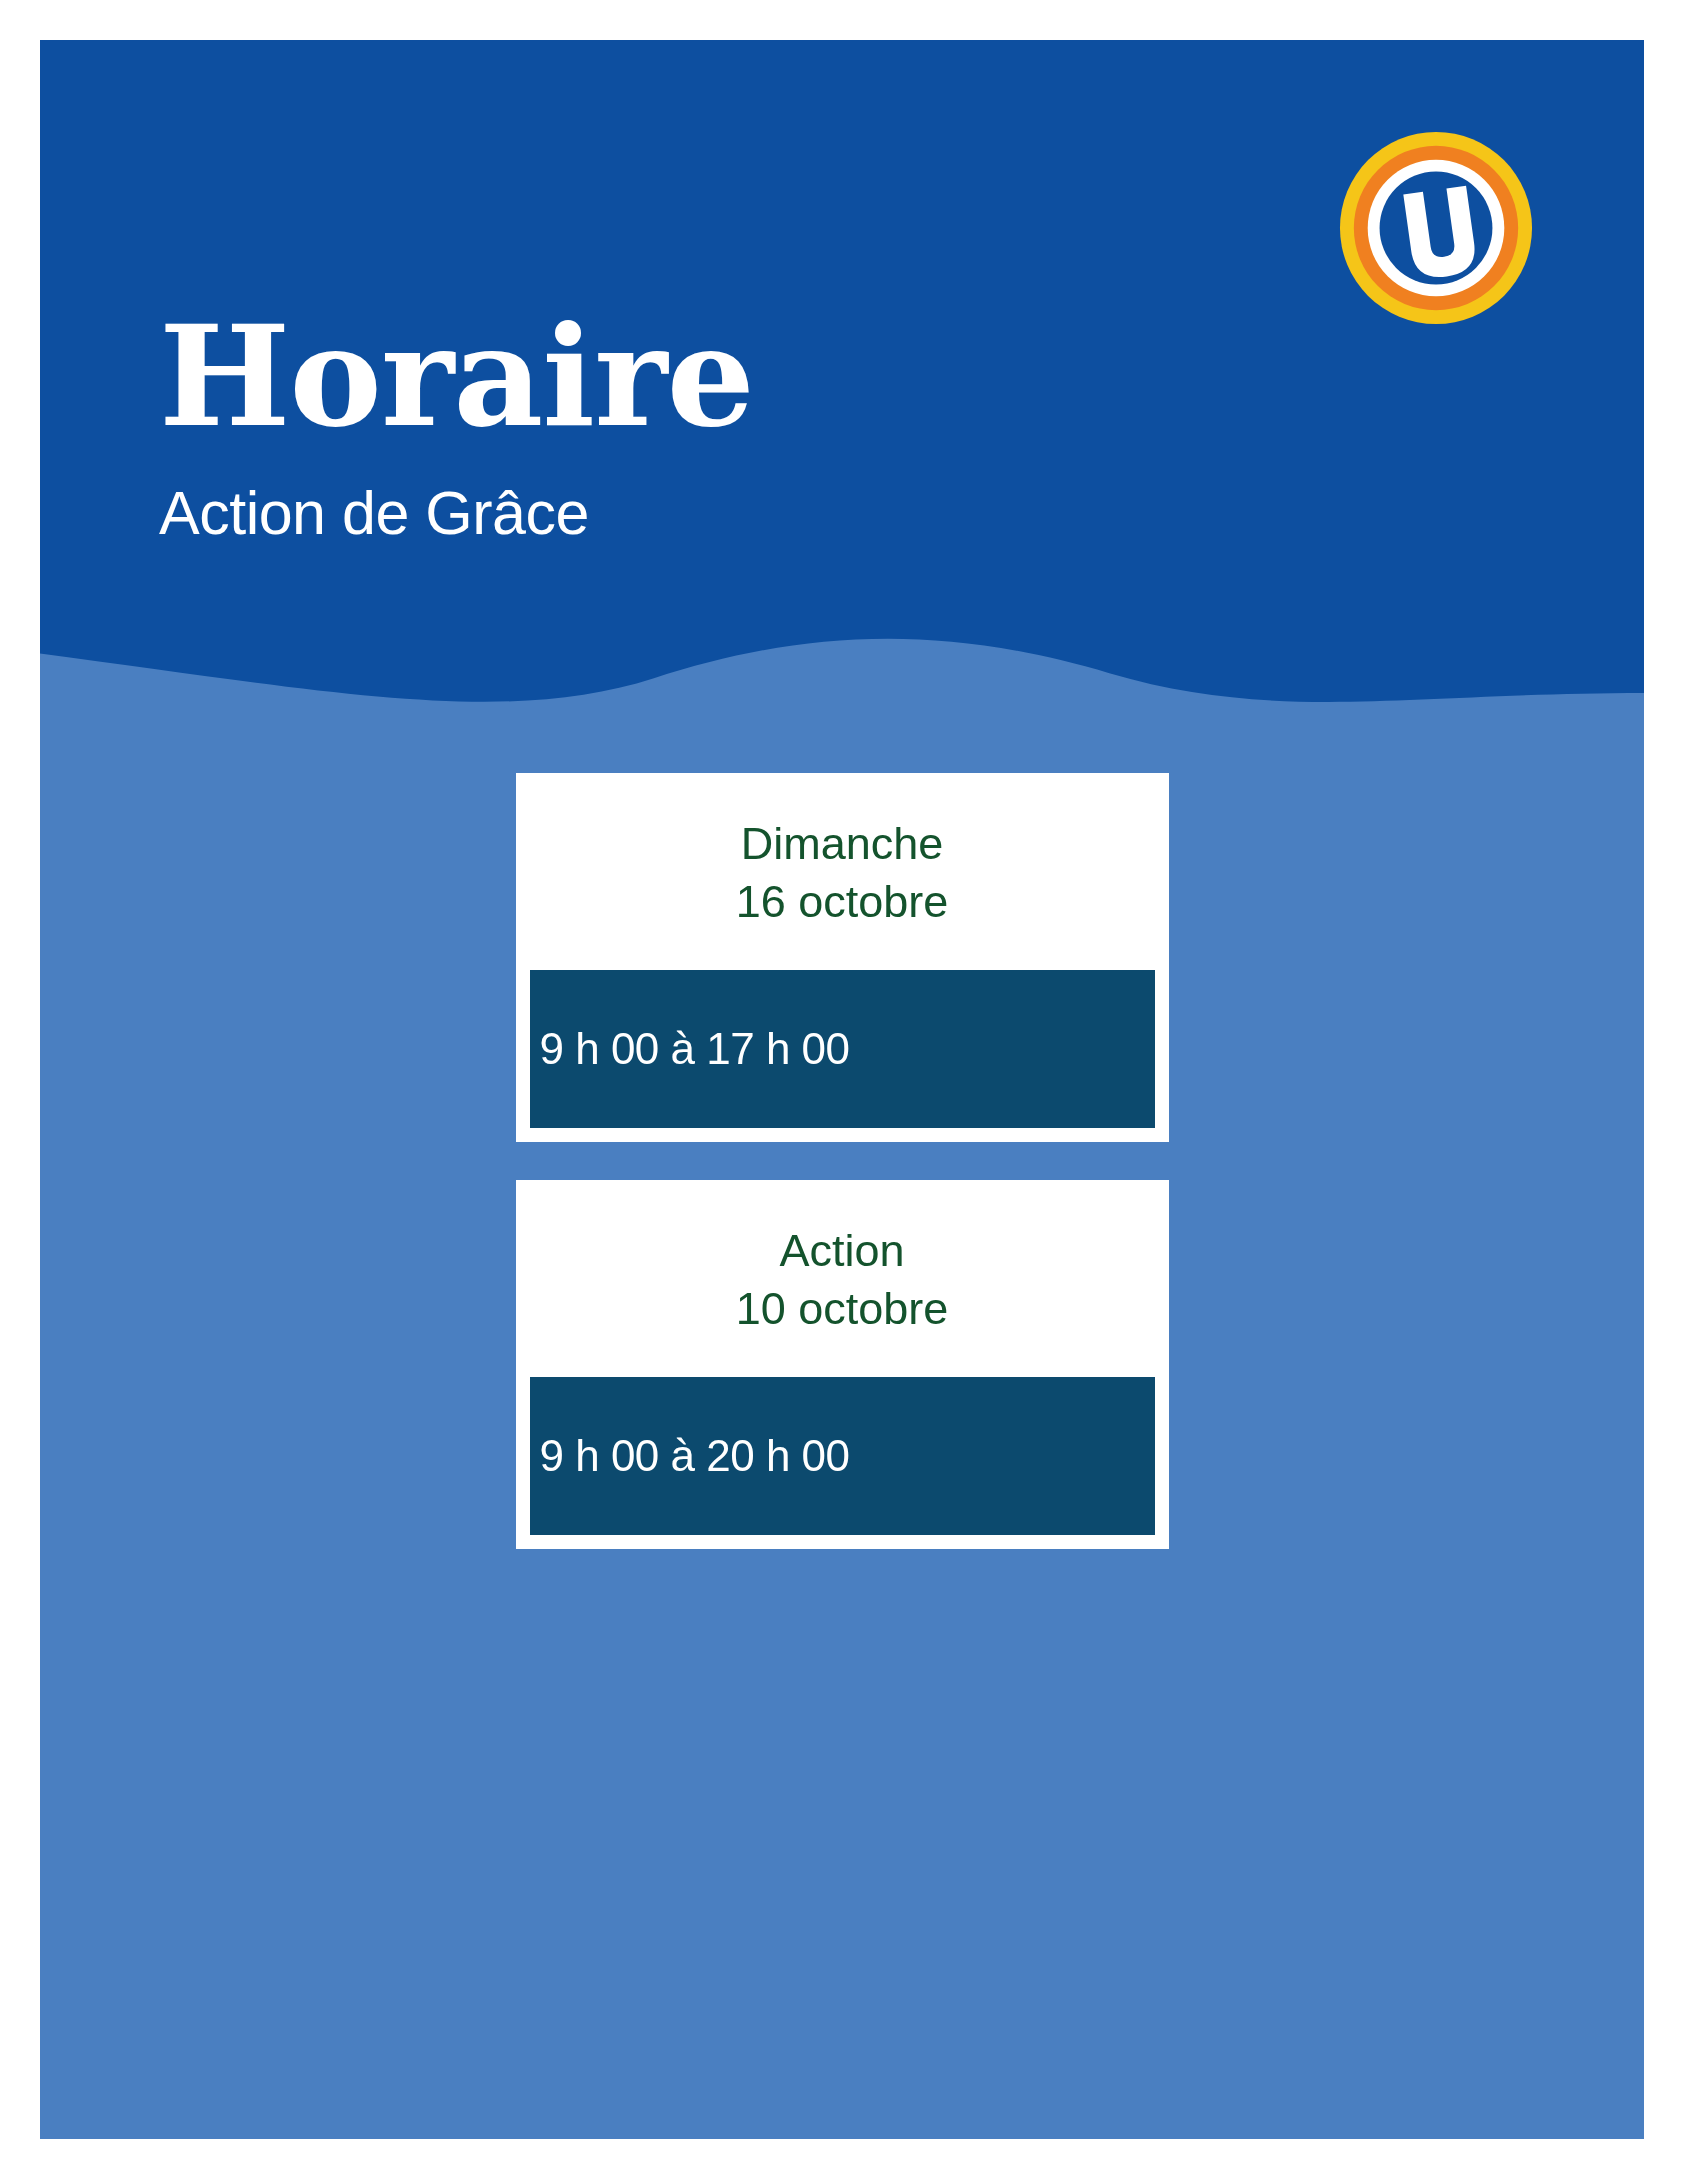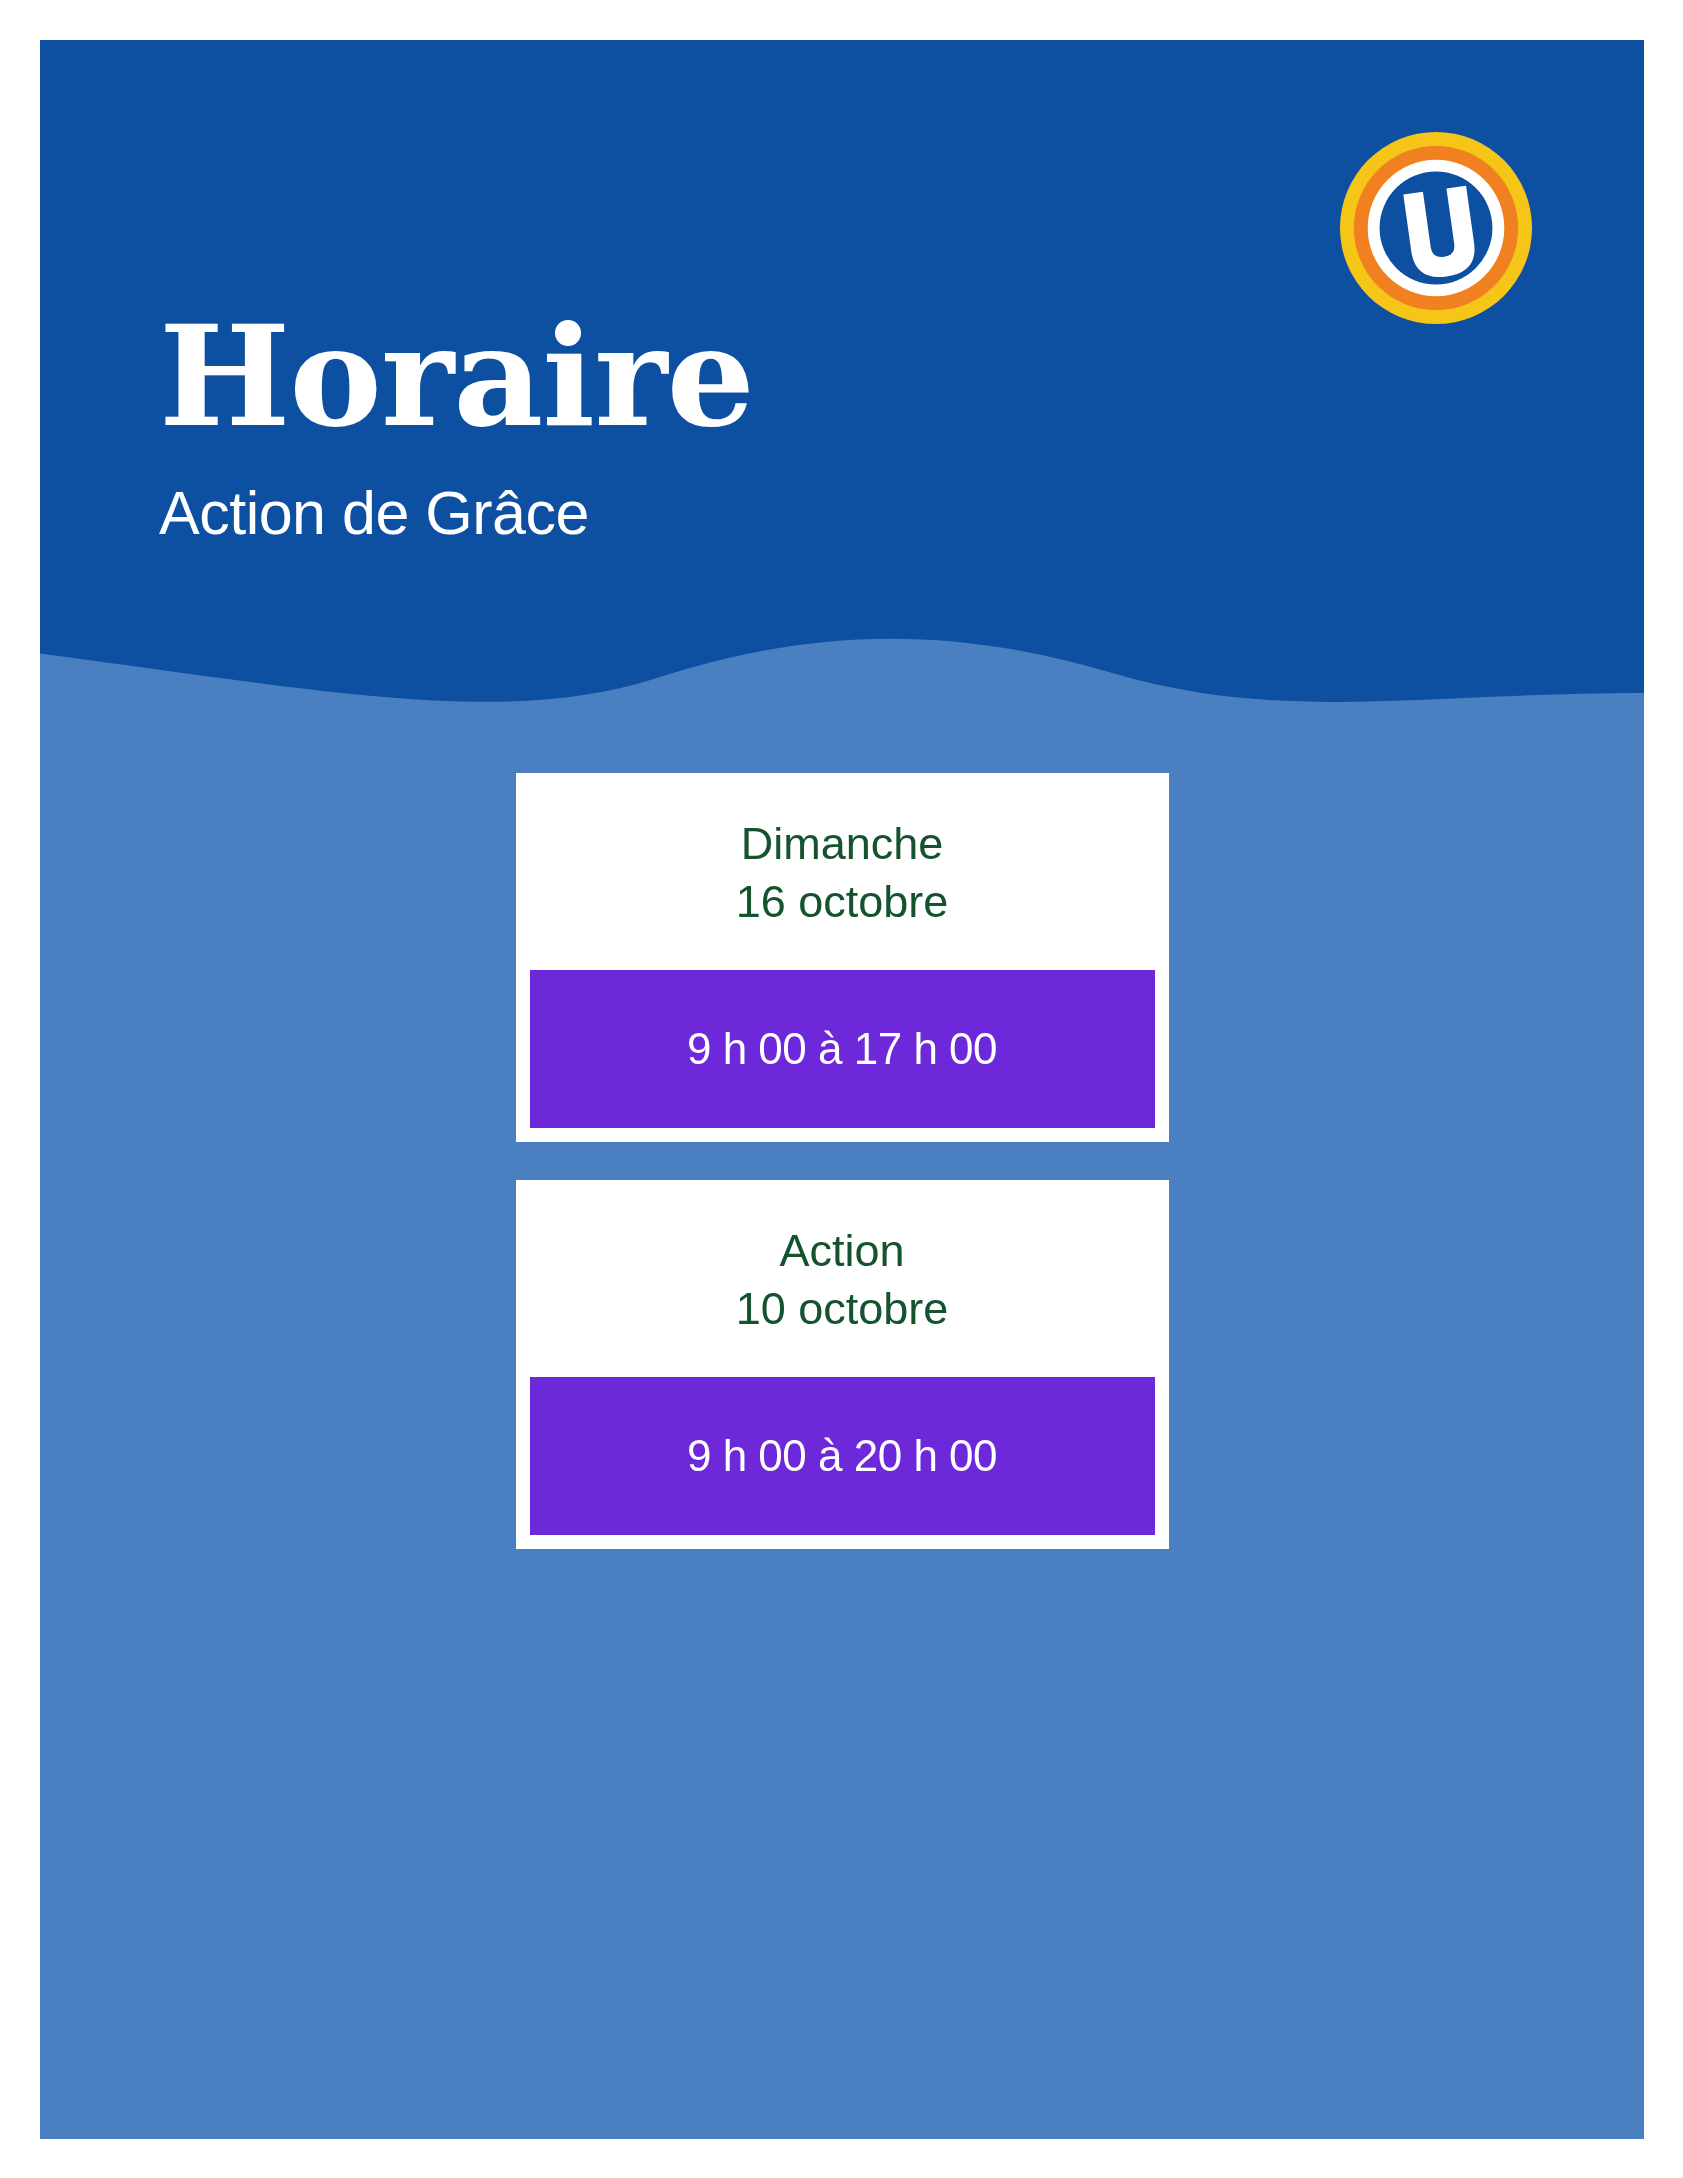--- a/index.html
+++ b/index.html
@@ -25,21 +25,20 @@
   }
 
   
   .header {
     position: absolute;
     left: 0;
     top: 0;
     width: 100%;
     height: 752px;
     overflow: hidden;
-    padding-left: 6px;
   }
   .header-bg {
     position: absolute;
     left: 0;
     top: 0;
     width: 100%;
     height: 100%;
   }
   .header-text {
     position: absolute;
@@ -103,24 +102,23 @@
     font-family: "Liberation Sans", sans-serif;
   }
   .card-day .dayname {
     display: block;
   }
   .card-day .daydate {
     display: block;
   }
   .card-hours {
     margin: 0 10px 10px 10px;
-    background: #6d28d9;
+    background: #0c4a6e;
     border: 4px solid #ffffff;
     color: #ffffff;
-    text-align: center;
     font-size: 44px;
     letter-spacing: -0.5px;
     padding: 54px 10px 54px 10px;
     box-sizing: border-box;
   }
 </style>
 </head>
 <body>
 
 <div class="poster">

